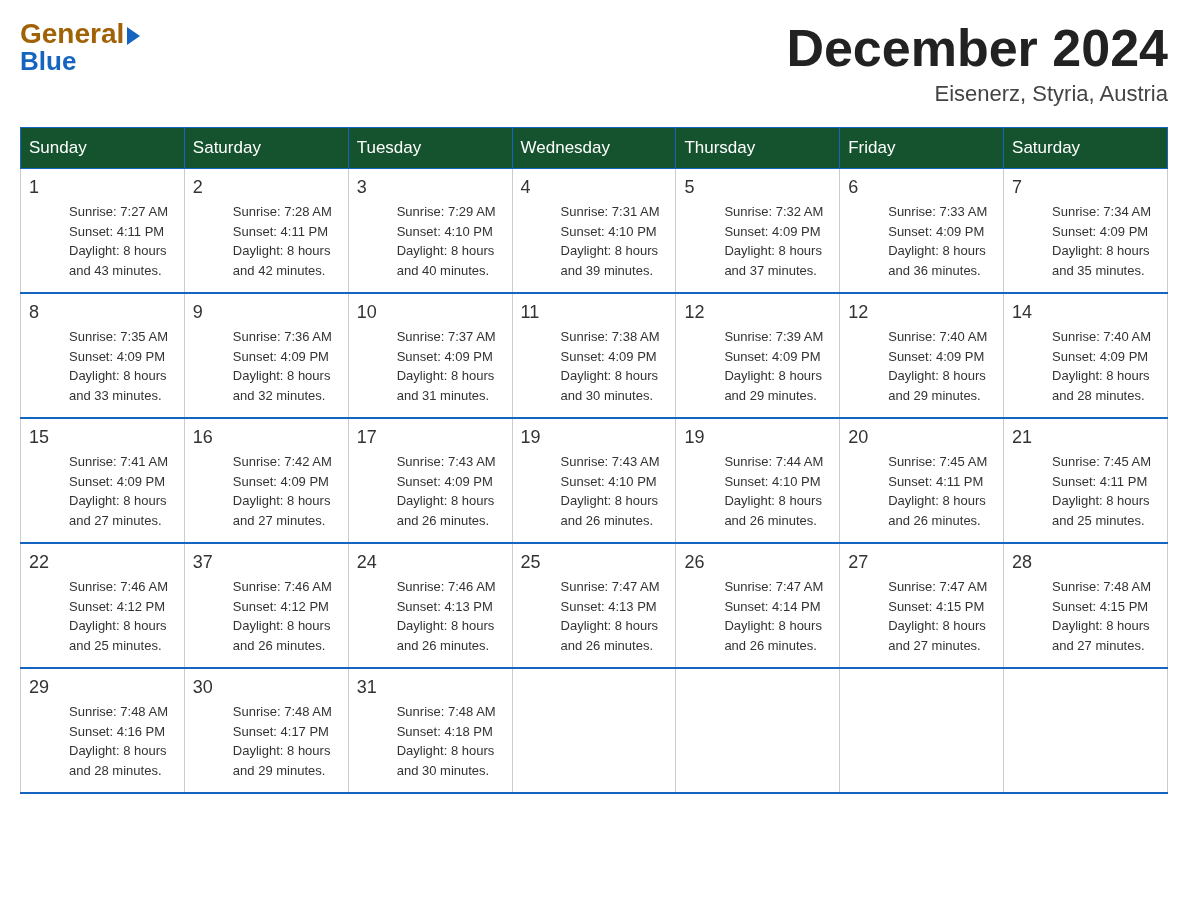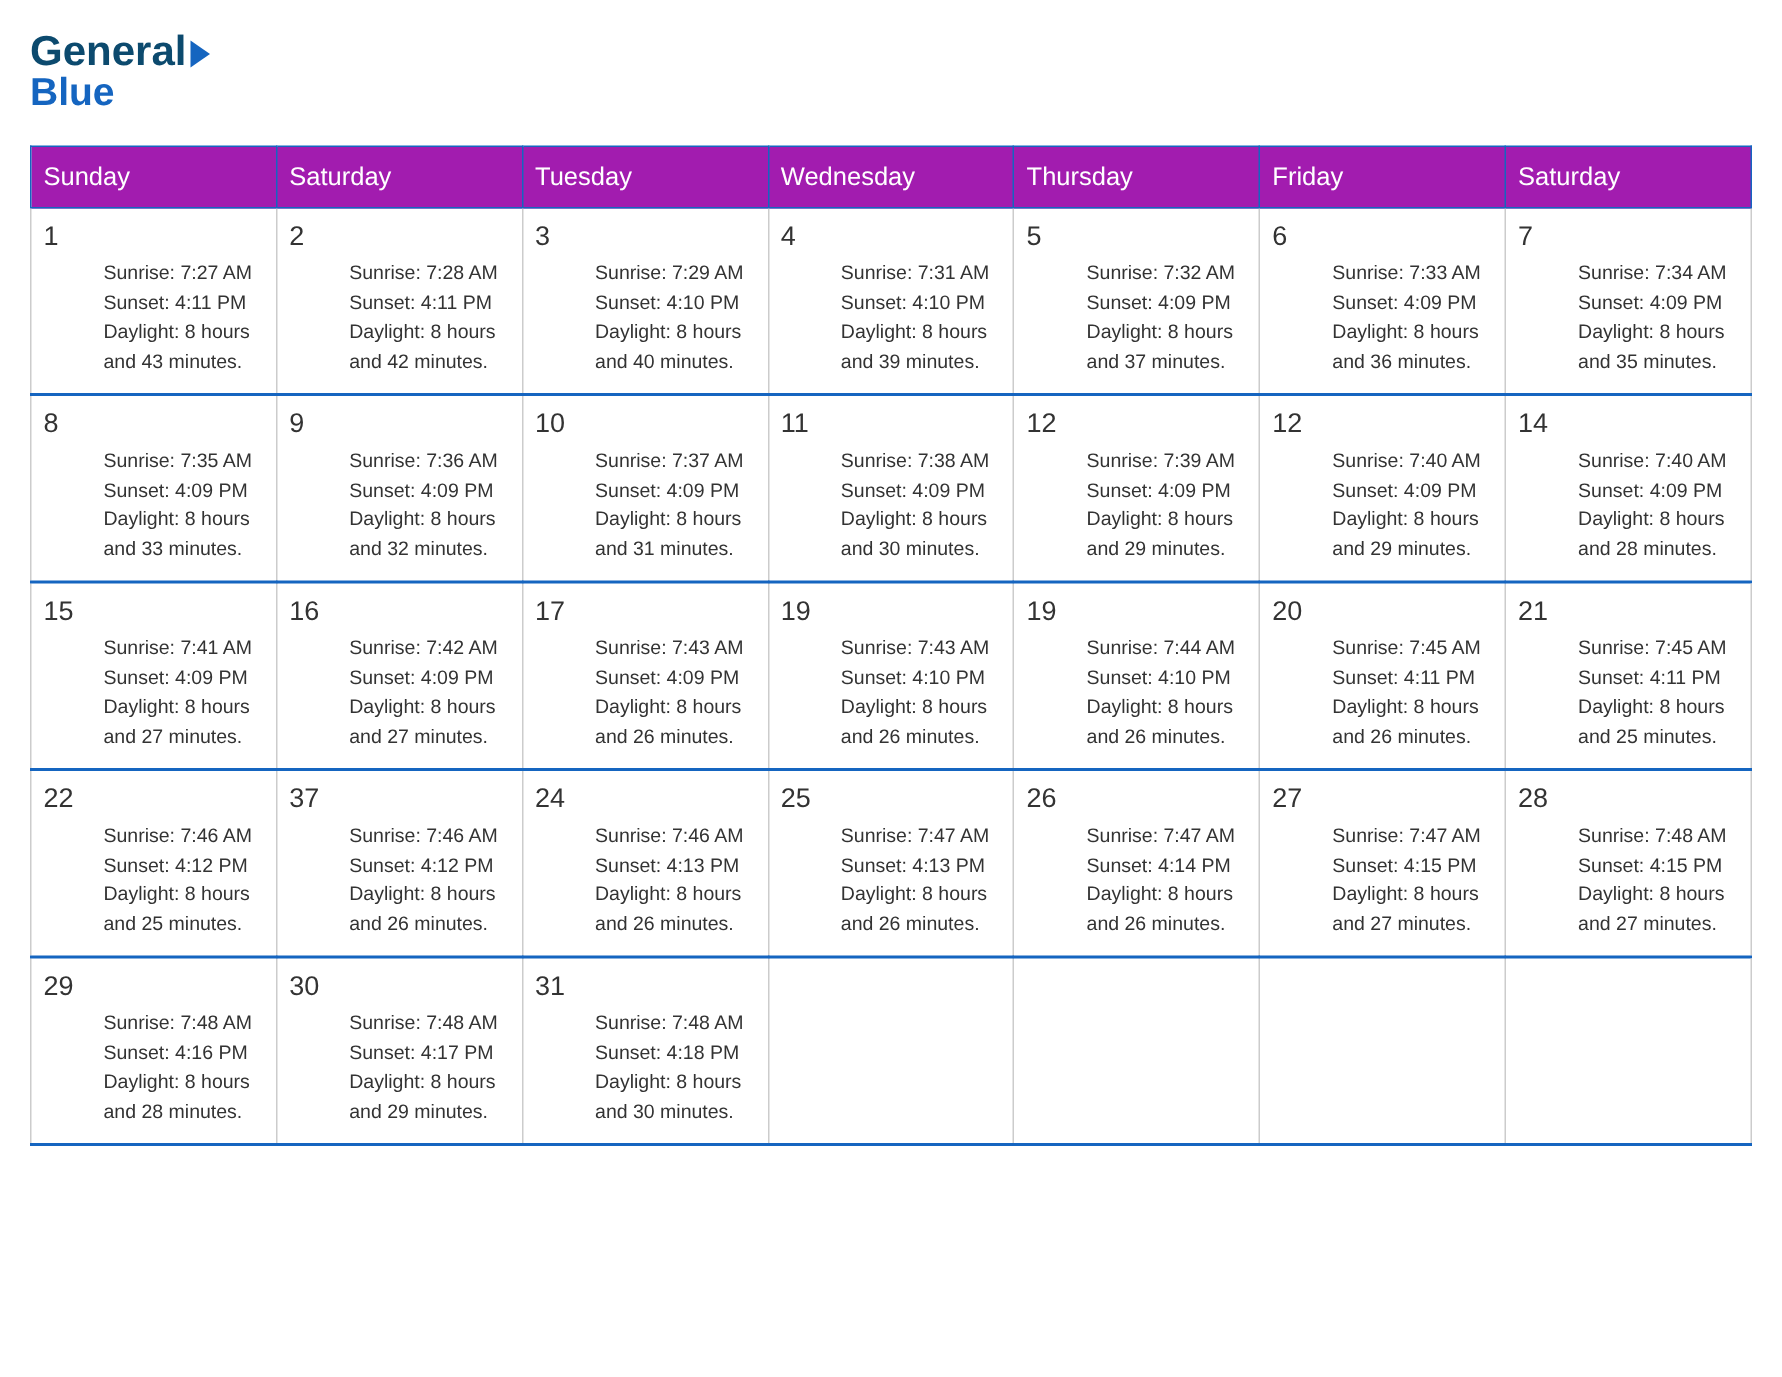--- a/index.html
+++ b/index.html
@@ -17,21 +17,21 @@
       margin-bottom: 20px;
     }
     .logo {
       display: flex;
       flex-direction: column;
       align-items: flex-start;
     }
     .logo-text {
       font-size: 28px;
       font-weight: bold;
-      color: #0c4a6e;
+      color: #a16207;
       line-height: 1;
     }
     .logo-line2 {
       font-size: 26px;
       font-weight: bold;
       color: #1565c0;
       margin-top: -2px;
     }
     .title-block {
       text-align: right;
@@ -46,21 +46,21 @@
       font-size: 22px;
       color: #444;
       margin-top: 4px;
     }
     table {
       width: 100%;
       border-collapse: collapse;
       table-layout: fixed;
     }
     thead tr th {
-      background-color: #a21caf;
+      background-color: #14532d;
       color: #fff;
       padding: 10px 8px;
       font-size: 17px;
       font-weight: normal;
       text-align: left;
       border: 1px solid #1565c0;
     }
     tbody tr td {
       vertical-align: top;
       padding: 8px 8px 12px 8px;
@@ -90,20 +90,24 @@
   </style>
 </head>
 <body>
 
 <div class="header">
   <div class="logo">
     <div class="logo-text">
       General<span style="display:inline-block;width:0;height:0;border-top:9px solid transparent;border-bottom:9px solid transparent;border-left:13px solid #1565c0;margin-left:3px;vertical-align:middle;"></span>
     </div>
     <div class="logo-line2">Blue</div>
+  </div>
+  <div class="title-block">
+    <div class="month-title">December 2024</div>
+    <div class="location">Eisenerz, Styria, Austria</div>
   </div>
 </div>
 
 <table>
   <thead>
     <tr>
     <th>Sunday</th>
         <th>Saturday</th>
         <th>Tuesday</th>
         <th>Wednesday</th>

